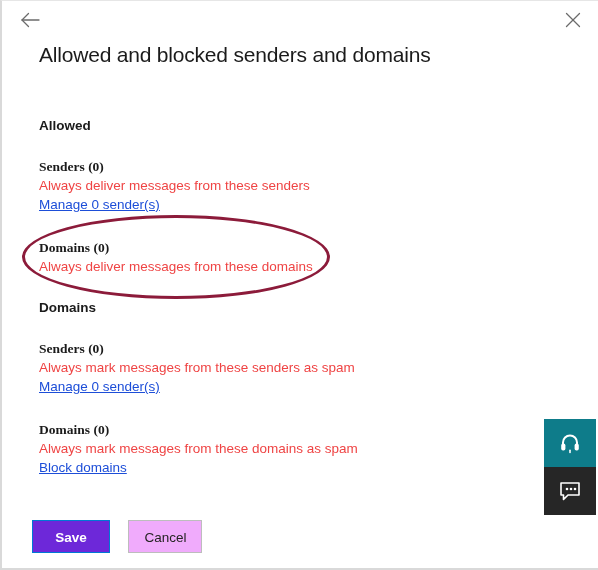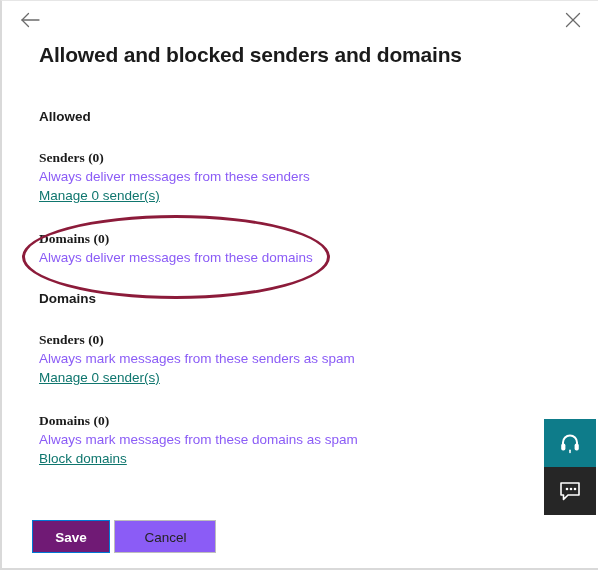--- a/index.html
+++ b/index.html
@@ -56,61 +56,61 @@
     justify-content: center;
     cursor: pointer;
   }
   .back-btn svg, .close-btn svg { display: block; }
 
   .page-title {
     position: absolute;
     left: 37px;
     top: 42px;
     font-size: 21px;
-    font-weight: bold;
+    font-weight: normal;
     color: #1b1b1b;
     letter-spacing: -0.2px;
     white-space: nowrap;
   }
 
   
   .content {
     position: absolute;
     left: 37px;
     top: 104px;
     width: 460px;
   }
 
   .group-heading {
     font-size: 13.5px;
     font-weight: bold;
     color: #1b1b1b;
-    margin: 4px 0 0 0;
+    margin: 13px 0 0 0;
   }
 
   .block {
     margin-top: 24px;
   }
   .block.first { margin-top: 24px; }
 
   .block-title {
     font-size: 13.5px;
     font-weight: bold;
     color: #1b1b1b;
     line-height: 19px;
     font-family: Liberation Serif, serif;
   }
   .block-desc {
     font-size: 13.5px;
-    color: #8b5cf6;
+    color: #ef4444;
     line-height: 19px;
   }
   .block-link {
     font-size: 13.5px;
-    color: #0f766e;
+    color: #1d4ed8;
     line-height: 19px;
     text-decoration: underline;
     cursor: pointer;
     display: inline-block;
   }
 
   
   .highlight-ellipse {
     position: absolute;
     left: 20px;
@@ -153,32 +153,33 @@
     font-size: 13.5px;
     box-sizing: border-box;
     text-align: center;
     cursor: pointer;
     vertical-align: top;
   }
   .btn-primary {
     width: 78px;
     height: 33px;
     line-height: 31px;
-    background: #701a75;
+    background: #6d28d9;
     color: #ffffff;
     font-weight: bold;
     border: 1px solid #0078d4;
   }
   .btn-secondary {
-    width: 102px;
+    width: 74px;
     height: 33px;
     line-height: 31px;
-    background: #8b5cf6;
+    background: #f0abfc;
     color: #252423;
     border: 1px solid #bdbdbd;
+    margin-left: 14px;
   }
 </style>
 </head>
 <body>
 
 <div class="panel">
 
   <div class="topbar">
     <div class="back-btn">
       <svg width="22" height="22" viewBox="0 0 22 22">

